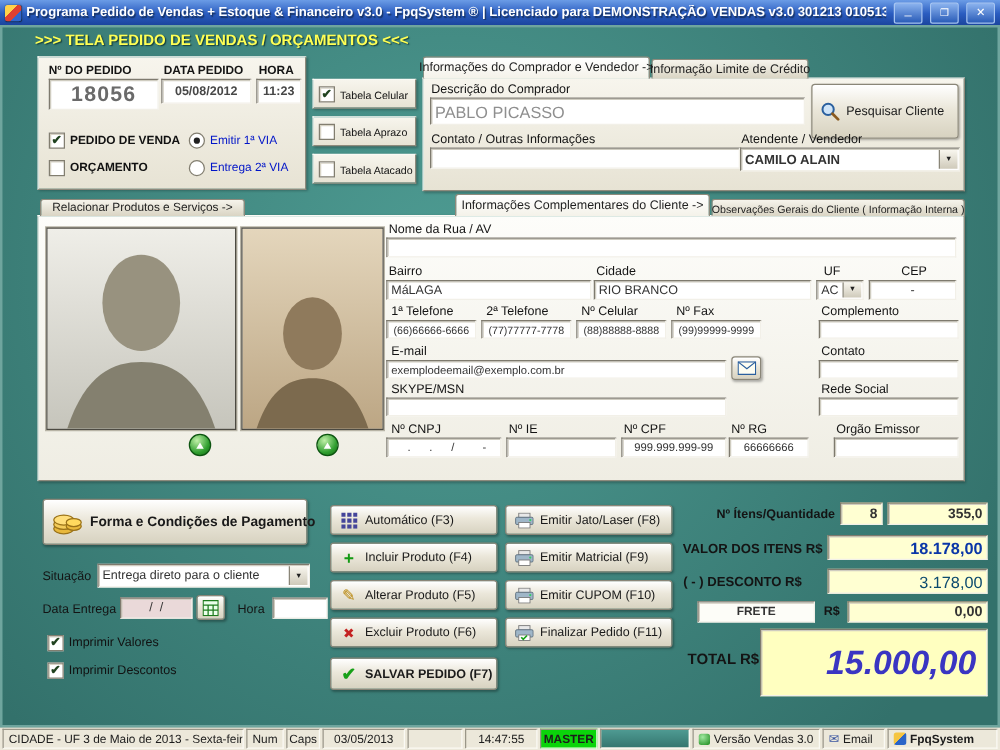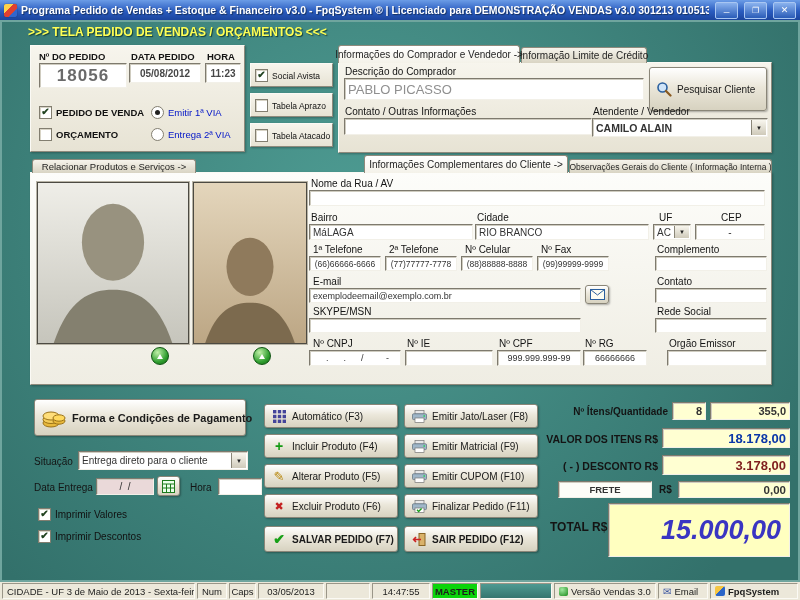--- a/index.html
+++ b/index.html
@@ -44,21 +44,21 @@
   .rdo.on::after{content:"";position:absolute;inset:3px;border-radius:50%;background:#202020}
   .cbl{font-size:10px;color:#111}
   .blue{color:#0014c8}
   .photo{position:absolute;border:1px solid #4c4a42;box-shadow:0 0 0 1px #b8b4a6;overflow:hidden;z-index:3}
   .ph1{background:linear-gradient(#efeee8,#c6c5bc)}
   .ph2{background:linear-gradient(#e4d6bc,#bca684)}
   .orb{position:absolute;width:16px;height:16px;border-radius:50%;background:radial-gradient(circle at 35% 28%,#c0f0a8,#2f9e2f 62%,#13650f);border:1px solid #0c5410;display:flex;align-items:center;justify-content:center;cursor:pointer;z-index:4}
   .orb::after{content:"";border-left:3px solid transparent;border-right:3px solid transparent;border-bottom:5px solid #fff}
   .valtot{font-size:27px;font-weight:bold;font-style:italic;color:#3a35c2}
   .valblue{font-size:13px;font-weight:bold;color:#0a36a8}
-  .valred{font-size:13px;font-weight:bold;color:#7f1d1d}
+  .valred{font-size:13px;font-weight:normal;color:#0c4a6e}
   .statusbar{position:absolute;left:0;top:582px;width:800px;height:18px;background:#ece8da;display:flex;gap:2px;padding:1px 2px;box-sizing:border-box;align-items:stretch;z-index:6}
   .seg{border:1px solid;border-color:#9a9688 #fbfaf4 #fbfaf4 #9a9688;display:flex;align-items:center;gap:3px;padding:0 4px;font-size:9.5px;color:#1c1c1c;white-space:nowrap;overflow:hidden;box-sizing:border-box}
   .seg.master{background:#0ad40a;font-weight:bold;justify-content:center}
   .seg.tealfill{background:linear-gradient(#4e9a92,#35766f)}
   .vdot{width:9px;height:9px;background:radial-gradient(circle at 35% 30%,#9fe89f,#1c8a1c);border-radius:2px;flex:0 0 auto}
   .mailg{font-size:10px;color:#3a55a0;flex:0 0 auto}
   .fpqlogo{width:10px;height:10px;background:linear-gradient(135deg,#f5c542 50%,#2a64c8 50%);border-radius:2px;flex:0 0 auto}
 </style>
 </head>
 <body>
@@ -99,21 +99,21 @@
     </div>
     <div class="cbrow" style="left:120px;top:82px">
       <span class="rdo"></span>
       <span class="cbl blue" style="font-size:9.5px">Entrega 2ª VIA</span>
     </div>
   </div>
 
   <div class="panel" style="left:250px;top:63px;width:83px;height:24px">
     <div class="cbrow" style="left:4px;top:5px">
       <span class="cbbox on"></span>
-      <span class="cbl" style="font-size:8.5px">Social Avista</span>
+      <span class="cbl" style="font-size:8.5px">Tabela Celular</span>
     </div>
   </div>
   <div class="panel" style="left:250px;top:93px;width:83px;height:24px">
     <div class="cbrow" style="left:4px;top:5px">
       <span class="cbbox"></span>
       <span class="cbl" style="font-size:8.5px">Tabela Aprazo</span>
     </div>
   </div>
   <div class="panel" style="left:250px;top:123px;width:83px;height:24px">
     <div class="cbrow" style="left:4px;top:5px">
@@ -338,38 +338,29 @@
     <span class="ic">
         <svg width="15" height="13" viewBox="0 0 15 13">
           <rect x="3" y="0.5" width="9" height="3.5" fill="#e8e8e8" stroke="#777" stroke-width=".7"></rect>
           <rect x="0.5" y="3.8" width="14" height="5.8" rx="1" fill="#9fb6c8" stroke="#5a6b7a" stroke-width=".7"></rect>
           <rect x="3" y="8" width="9" height="4.4" fill="#fff" stroke="#777" stroke-width=".7"></rect>
           <path d="M5 9.8 L6.6 11.4 L9.6 8.4" fill="none" stroke="#18a018" stroke-width="1.4"></path>
         </svg>
       </span>
     <span>Finalizar Pedido  (F11)</span>
   </div>
-  <div class="btn b" style="left:404px;top:526px;width:134px;height:26px">
-    <span class="ic">
-        <svg width="14" height="13" viewBox="0 0 14 13">
-          <rect x="7" y="0.5" width="6" height="12" fill="#d9b26a" stroke="#8a6524"></rect>
-          <path d="M9 6.5 H2 M4 4 L1.6 6.5 L4 9" fill="none" stroke="#cc2222" stroke-width="1.6"></path>
-        </svg>
-      </span>
-    <span>SAIR  PEDIDO  (F12)</span>
-  </div>
 
   <span class="lbl b" style="left:540px;top:406px;width:128px;text-align:right">Nº Ítens/Quantidade</span>
   <div class="field rgt yf b" style="left:672px;top:402px;width:34px;height:18px;font-size:11px">8</div>
   <div class="field rgt yf b" style="left:710px;top:402px;width:80px;height:18px;font-size:11px">355,0</div>
 
   <span class="lbl b" style="left:530px;top:433px;width:128px;text-align:right;font-size:10.5px">VALOR DOS ITENS R$</span>
   <div class="field rgt yf valblue" style="left:662px;top:428px;width:128px;height:20px">18.178,00</div>
 
-  <span class="lbl b" style="left:530px;top:460px;width:128px;text-align:right;font-size:10.5px">( - ) DESCONTO R$</span>
+  <span class="lbl b" style="left:530px;top:460px;width:128px;text-align:center;font-size:10.5px">( - ) DESCONTO R$</span>
   <div class="field rgt yf valred" style="left:662px;top:455px;width:128px;height:20px">3.178,00</div>
 
   <div class="field cen b" style="left:558px;top:481px;width:94px;height:17px;font-size:9.5px;background:#fdfdf8">FRETE</div>
   <span class="lbl b" style="left:659px;top:484px">R$</span>
   <div class="field rgt yf b" style="left:678px;top:481px;width:112px;height:17px;font-size:11.5px">0,00</div>
 
   <span class="lbl b" style="left:550px;top:520px;font-size:12px">TOTAL R$</span>
   <div class="field rgt valtot" style="left:608px;top:503px;width:182px;height:54px;background:#ffffc0;padding-right:8px">15.000,00</div>
 
   <div class="statusbar">

